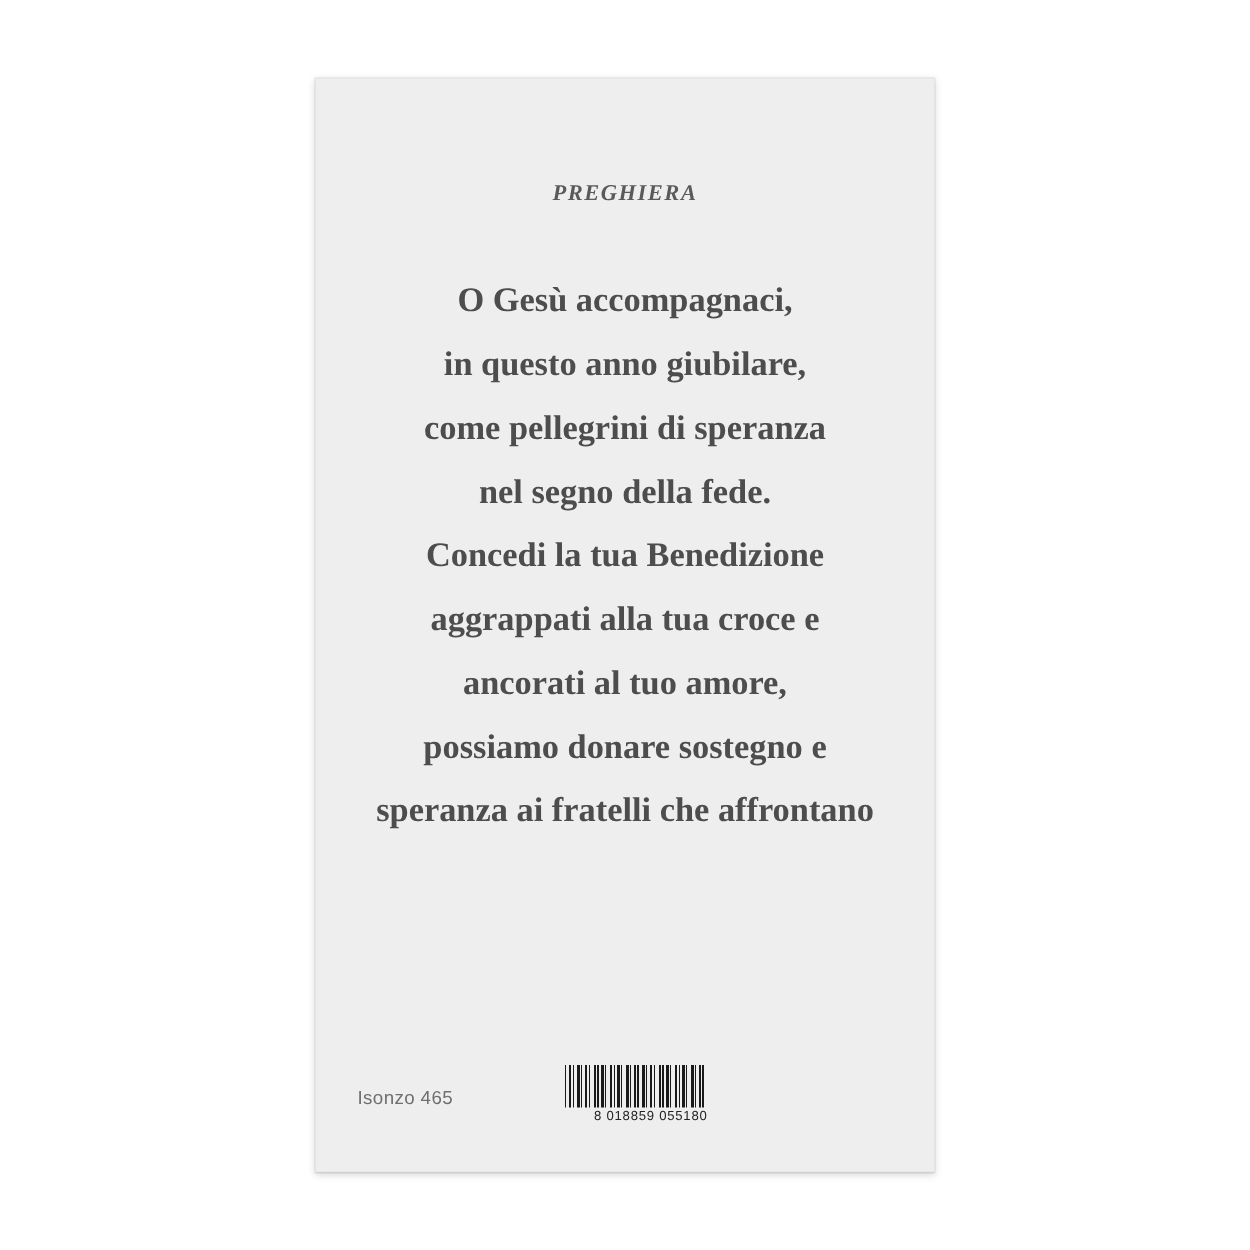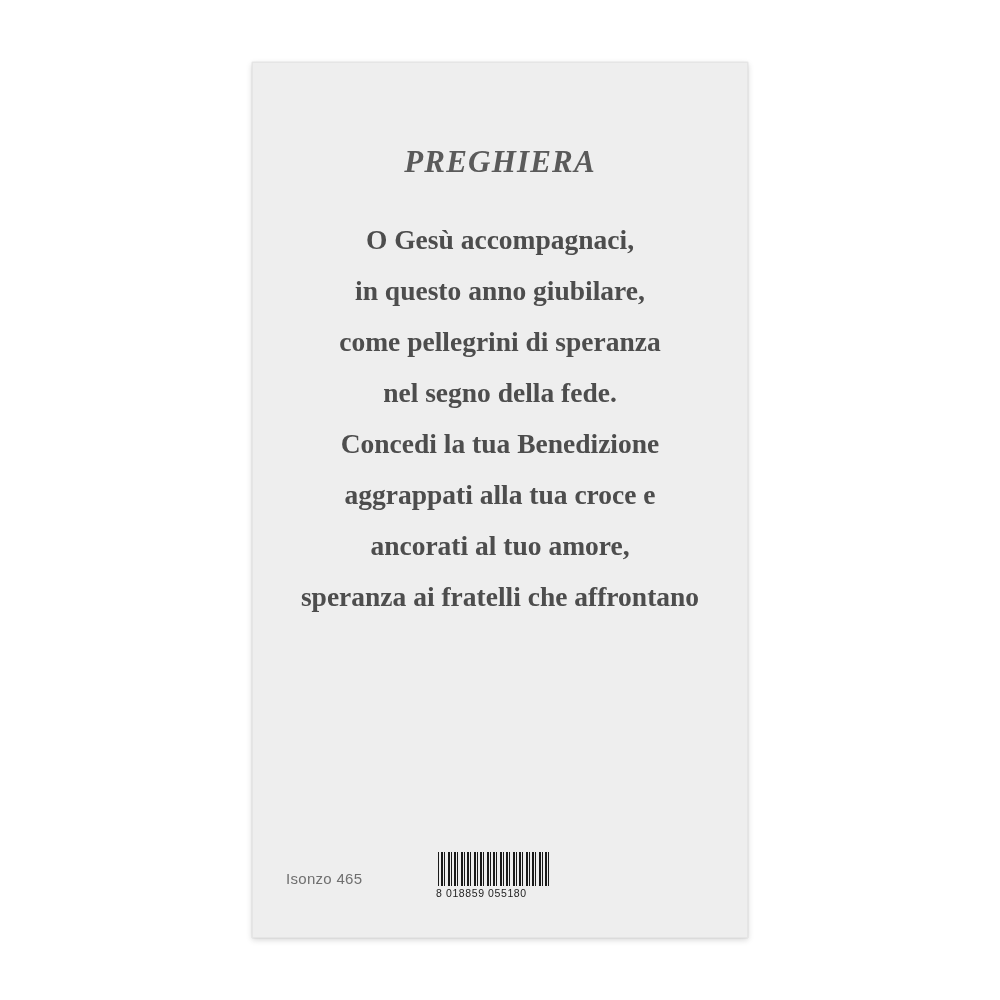--- a/index.html
+++ b/index.html
@@ -40,21 +40,21 @@
   }
 
   #card-title {
     position: absolute;
     top: 82px;
     left: 0;
     width: 100%;
     text-align: center;
     font-style: italic;
     font-weight: bold;
-    font-size: 31px;
+    font-size: 18px;
     letter-spacing: 1.2px;
     color: #5a5a5a;
   }
 
   #prayer-body {
     position: absolute;
     top: 152px;
     left: 0;
     width: 100%;
     text-align: center;
@@ -83,24 +83,24 @@
     left: 34px;
     top: 18px;
     font-family: "Liberation Sans", sans-serif;
     font-size: 15px;
     color: #6f6f6f;
     letter-spacing: 0.3px;
   }
 
   #barcode {
     position: absolute;
-    left: 184px;
+    left: 198px;
     top: 0px;
     width: 116px;
-    text-align: left;
+    text-align: right;
   }
 
   #barcode-bars {
     display: block;
     height: 34px;
     width: 112px;
     margin: 0 auto;
     background:
       repeating-linear-gradient(to right,
         #1a1a1a 0px, #1a1a1a 1px, #eeeeee 1px, #eeeeee 3px,
@@ -129,20 +129,21 @@
     <div id="card-title">PREGHIERA</div>
 
     <div id="prayer-body">
       <span class="prayer-line">O Gesù accompagnaci,</span>
       <span class="prayer-line">in questo anno giubilare,</span>
       <span class="prayer-line">come pellegrini di speranza</span>
       <span class="prayer-line">nel segno della fede.</span>
       <span class="prayer-line">Concedi la tua Benedizione</span>
       <span class="prayer-line">aggrappati alla tua croce e</span>
       <span class="prayer-line">ancorati al tuo amore,</span>
+      <span class="prayer-line">possiamo donare sostegno e</span>
       <span class="prayer-line">speranza ai fratelli che affrontano</span>
     </div>
 
     <div id="card-footer">
       <div id="ref-code">Isonzo 465</div>
 
       <div id="barcode">
         <span id="barcode-bars"></span>
         <span id="barcode-number">8 018859 055180</span>
       </div>

